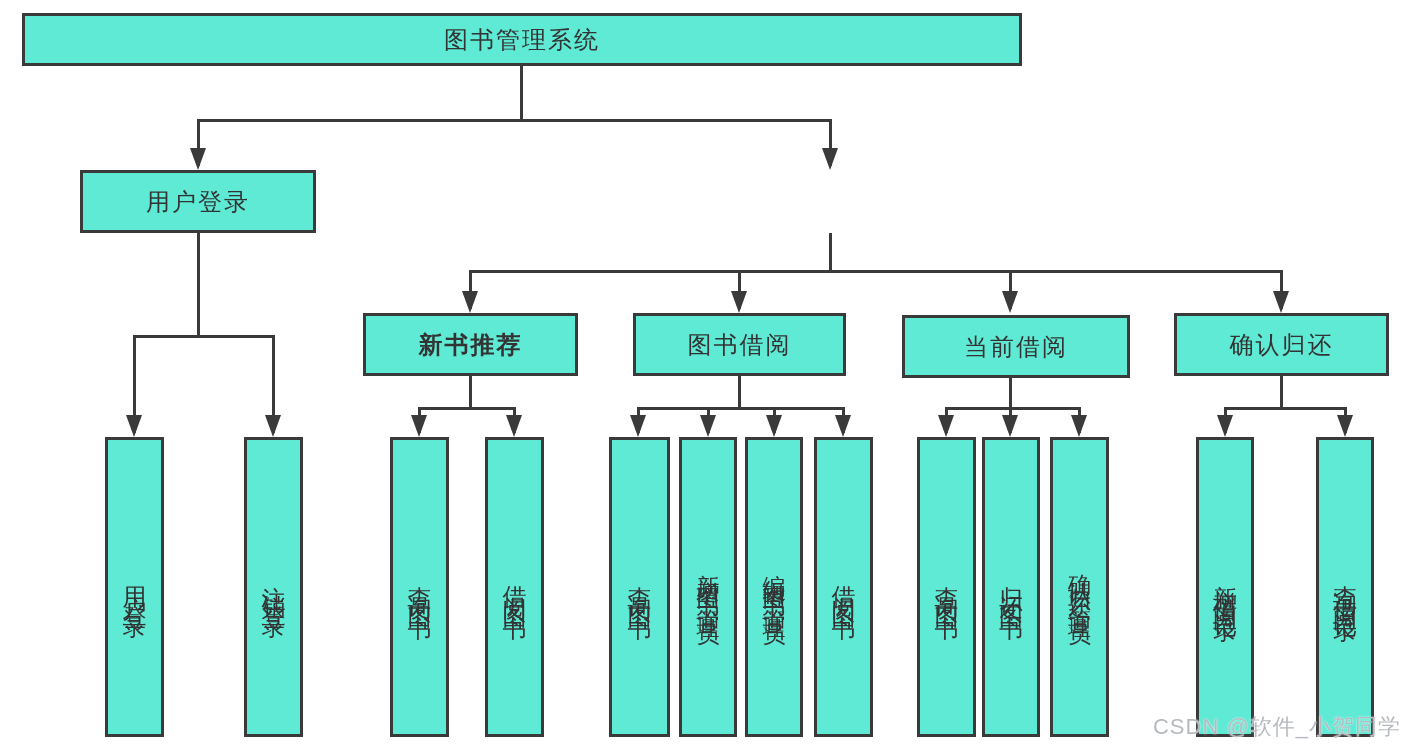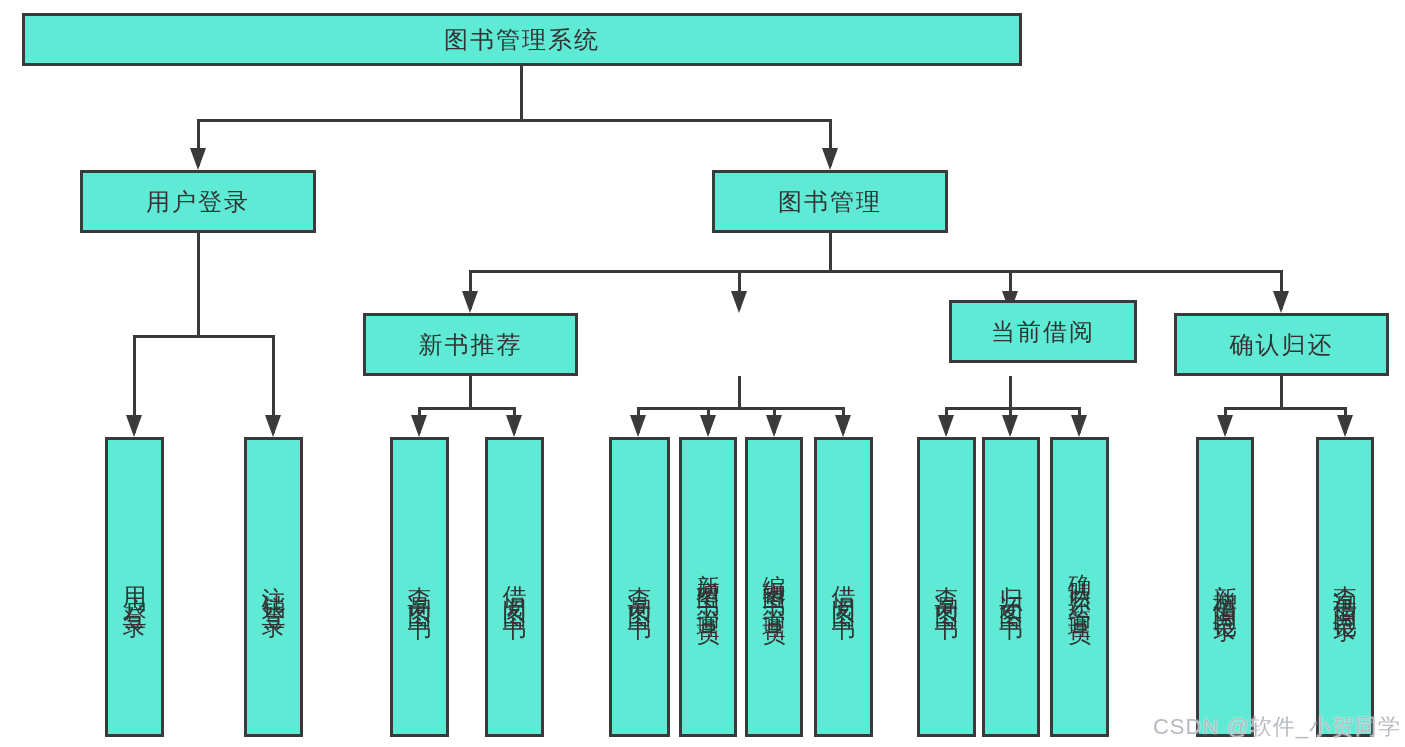--- a/index.html
+++ b/index.html
@@ -69,27 +69,27 @@
 <body>
 
 <div class="canvas" style="--line: #3a3a3a; --text: #333333;">
   <div class="watermark">CSDN @软件_小贺同学</div>
 <div class="node h" style="left: 22px; top: 13px; width: 1000px; height: 53px;">
       <span class="label">图书管理系统</span>
     </div>
     <div class="node h" style="left: 80px; top: 170px; width: 236px; height: 63px;">
       <span class="label">用户登录</span>
     </div>
-    <div class="node h" style="left: 712px; top: 170px; width: 236px; height: 63px;">
-      <span class="label">图书管理</span>
-    </div>
-    <div class="node h" style="left: 363px; top: 313px; width: 215px; height: 63px;">
+    <div class="node h" style="left: 363px; top: 313px; width: 215px; height: 63px; font-weight: bold;">
       <span class="label">新书推荐</span>
     </div>
-    <div class="node h" style="left: 902px; top: 300px; width: 188px; height: 63px; margin-left: 47px;">
+    <div class="node h" style="left: 633px; top: 313px; width: 213px; height: 63px;">
+      <span class="label">图书借阅</span>
+    </div>
+    <div class="node h" style="left: 902px; top: 315px; width: 228px; height: 63px;">
       <span class="label">当前借阅</span>
     </div>
     <div class="node h" style="left: 1174px; top: 313px; width: 215px; height: 63px;">
       <span class="label">确认归还</span>
     </div>
     <div class="node v sp-short" style="left: 105px; top: 437px; width: 59px; height: 300px;">
       <span class="label">用户登录</span>
     </div>
     <div class="node v sp-short" style="left: 244px; top: 437px; width: 59px; height: 300px;">
       <span class="label">注销登录</span>

